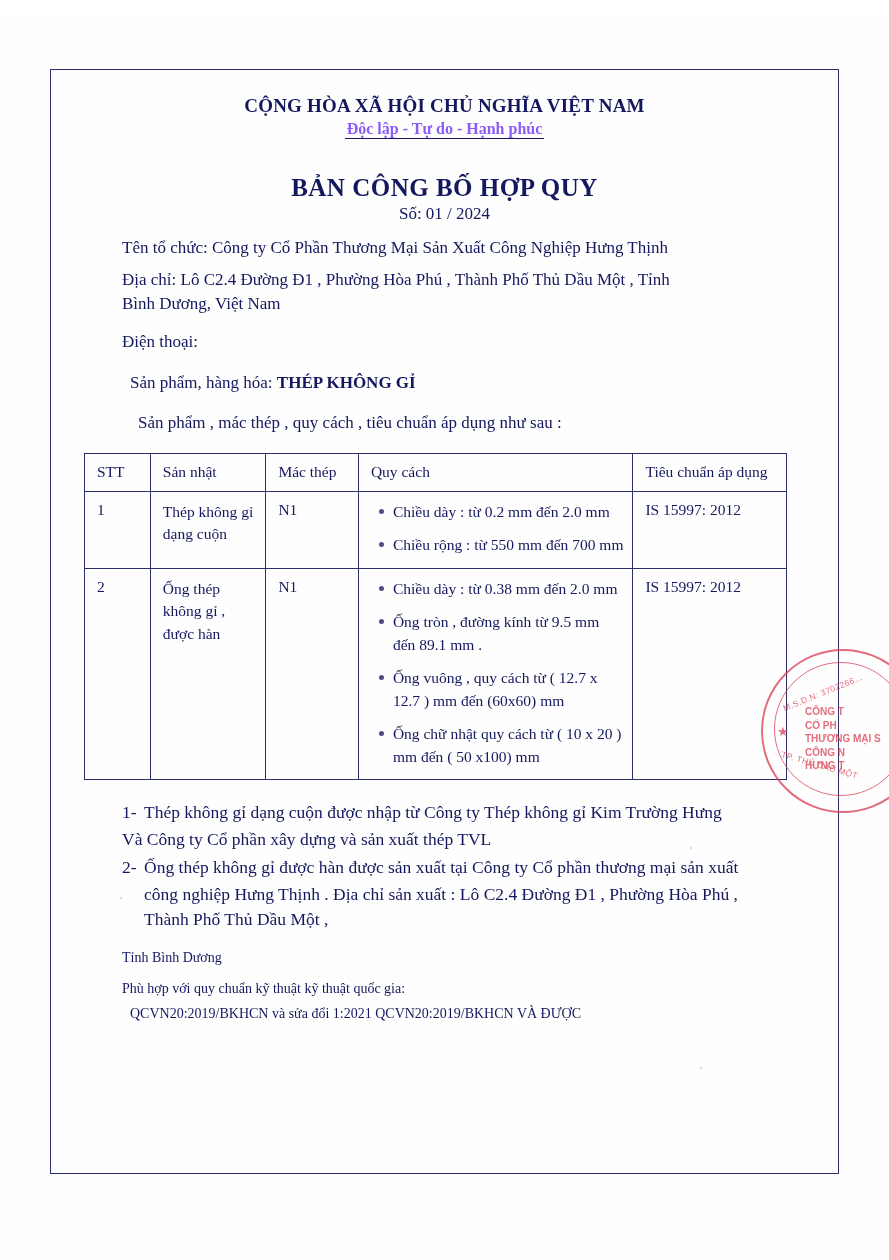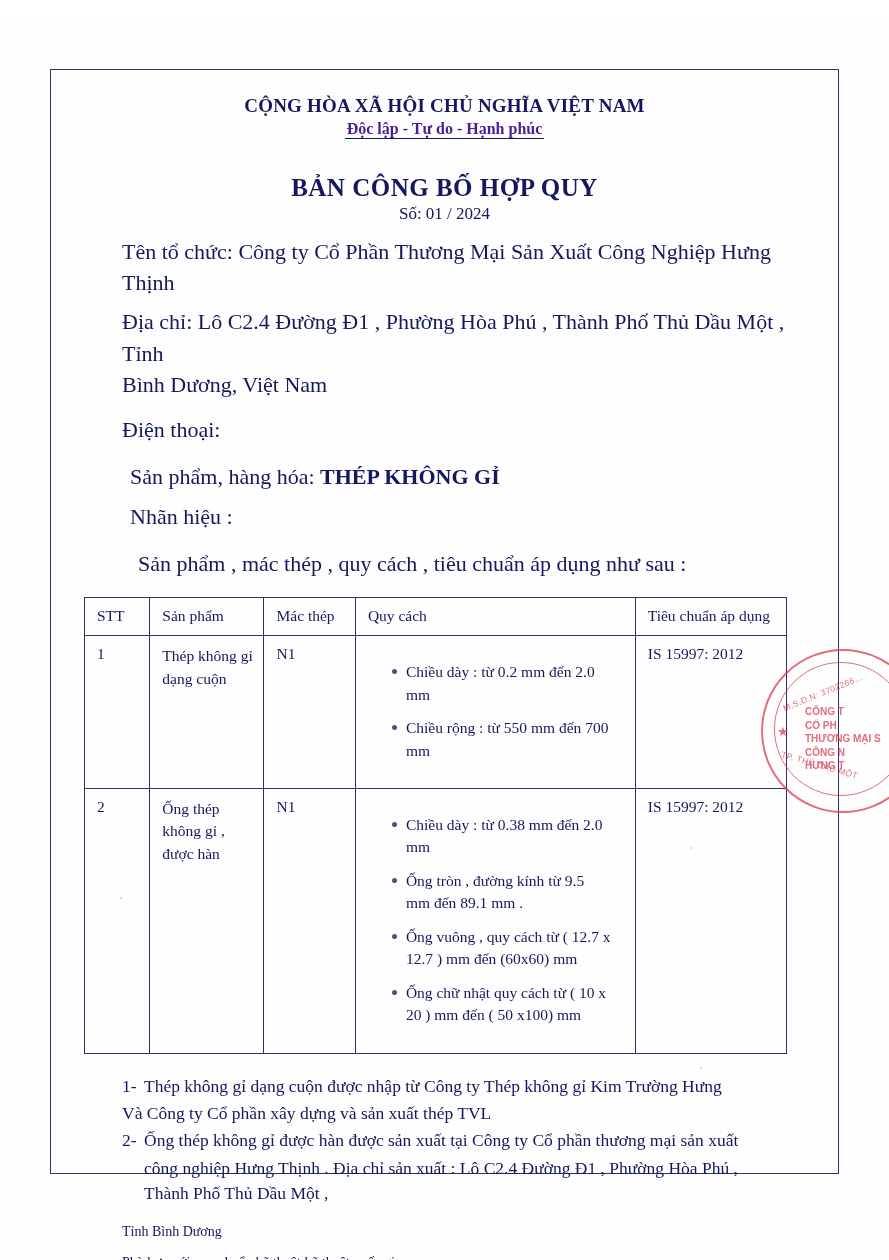--- a/index.html
+++ b/index.html
@@ -50,21 +50,21 @@
     font-weight: bold;
     font-size: 19px;
     letter-spacing: 0.2px;
     color: #14185e;
     margin-top: 6px;
   }
   .nation-sub {
     text-align: center;
     font-weight: bold;
     font-size: 16px;
-    color: #4c1d95;
+    color: #8b5cf6;
     margin-top: 3px;
   }
   .nation-sub span {
     border-bottom: 1.4px solid #14185e;
     padding: 0 2px 1px 2px;
   }
 
   .main-title {
     text-align: center;
     font-weight: bold;
@@ -74,21 +74,21 @@
     margin-top: 36px;
   }
   .doc-number {
     text-align: center;
     font-size: 17px;
     color: #14185e;
     margin-top: 2px;
   }
 
   .para {
-    font-size: 22px;
+    font-size: 17px;
     color: #14185e;
     margin-top: 12px;
     line-height: 1.42;
     padding-left: 42px;
   }
   .para.indent-2 { padding-left: 50px; }
   .para.indent-3 { padding-left: 58px; }
   .para b { font-weight: bold; }
 
   table.spec {
@@ -117,21 +117,21 @@
   td.c-stt { text-align: center; }
   td.c-mac { text-align: center; }
 
   td.c-sp {
     text-align: justify;
     text-justify: inter-word;
     line-height: 1.45;
   }
 
   ul.qc {
-    margin: 16px;
+    margin: 0;
     padding-left: 22px;
     list-style: none;
   }
   ul.qc li {
     position: relative;
     margin-bottom: 11px;
     line-height: 1.45;
   }
   ul.qc li:last-child { margin-bottom: 1px; }
   ul.qc li::before {
@@ -275,28 +275,27 @@
     <div class="doc-number">Số: 01 / 2024</div>
 
     <div class="para">Tên tổ chức: Công ty Cổ Phần Thương Mại Sản Xuất Công Nghiệp Hưng Thịnh</div>
     <div class="para" style="margin-top:8px;">Địa chỉ: Lô C2.4 Đường Đ1 , Phường Hòa Phú , Thành Phố Thủ Dầu Một , Tỉnh</div>
     <div class="para" style="margin-top:0;">Bình Dương, Việt Nam</div>
     <div class="para" style="margin-top:14px;">Điện thoại:</div>
 
     <div class="para indent-2" style="margin-top:16px;">
       <span>Sản phẩm, hàng hóa: </span><b>THÉP KHÔNG GỈ</b>
     </div>
-    <div class="para indent-2" style="margin-top:8px;">Nhãn hiệu :</div>
     <div class="para indent-3" style="margin-top:16px;">Sản phẩm , mác thép , quy cách , tiêu chuẩn áp dụng như sau :</div>
 
     <table class="spec">
       <thead>
         <tr>
           <th class="col-stt">STT</th>
-          <th class="col-sp">Sản phẩm</th>
+          <th class="col-sp">Sản nhật</th>
           <th class="col-mac">Mác thép</th>
           <th class="col-qc">Quy cách</th>
           <th class="col-tc">Tiêu chuẩn áp dụng</th>
         </tr>
       </thead>
       <tbody>
         <tr>
           <td class="c-stt">1</td>
           <td class="c-sp">Thép không gỉ dạng cuộn</td>
           <td class="c-mac">N1</td>
@@ -336,20 +335,21 @@
         <div class="note-num">2-</div>
         <div class="note-text">Ống thép không gỉ được hàn được sản xuất tại Công ty Cổ phần thương mại sản xuất</div>
       </div>
       <div class="note-cont2">công nghiệp Hưng Thịnh . Địa chỉ sản xuất : Lô C2.4 Đường Đ1 , Phường Hòa Phú ,</div>
       <div class="note-cont2">Thành Phố Thủ Dầu Một ,</div>
     </div>
 
     <div class="closing">
       <div class="l1">Tỉnh Bình Dương</div>
       <div class="l2">Phù hợp với quy chuẩn kỹ thuật kỹ thuật quốc gia:</div>
+      <div class="l3">QCVN20:2019/BKHCN và sửa đổi 1:2021  QCVN20:2019/BKHCN VÀ ĐƯỢC</div>
     </div>
 
   </div>
 
   <div class="stamp">
     <div class="stamp-inner"></div>
     <div class="stamp-star">★</div>
     <div class="stamp-arc-top">M.S.D.N: 3702266...</div>
     <div class="stamp-arc-bottom">TP. THỦ DẦU MỘT</div>
     <div class="stamp-center">

